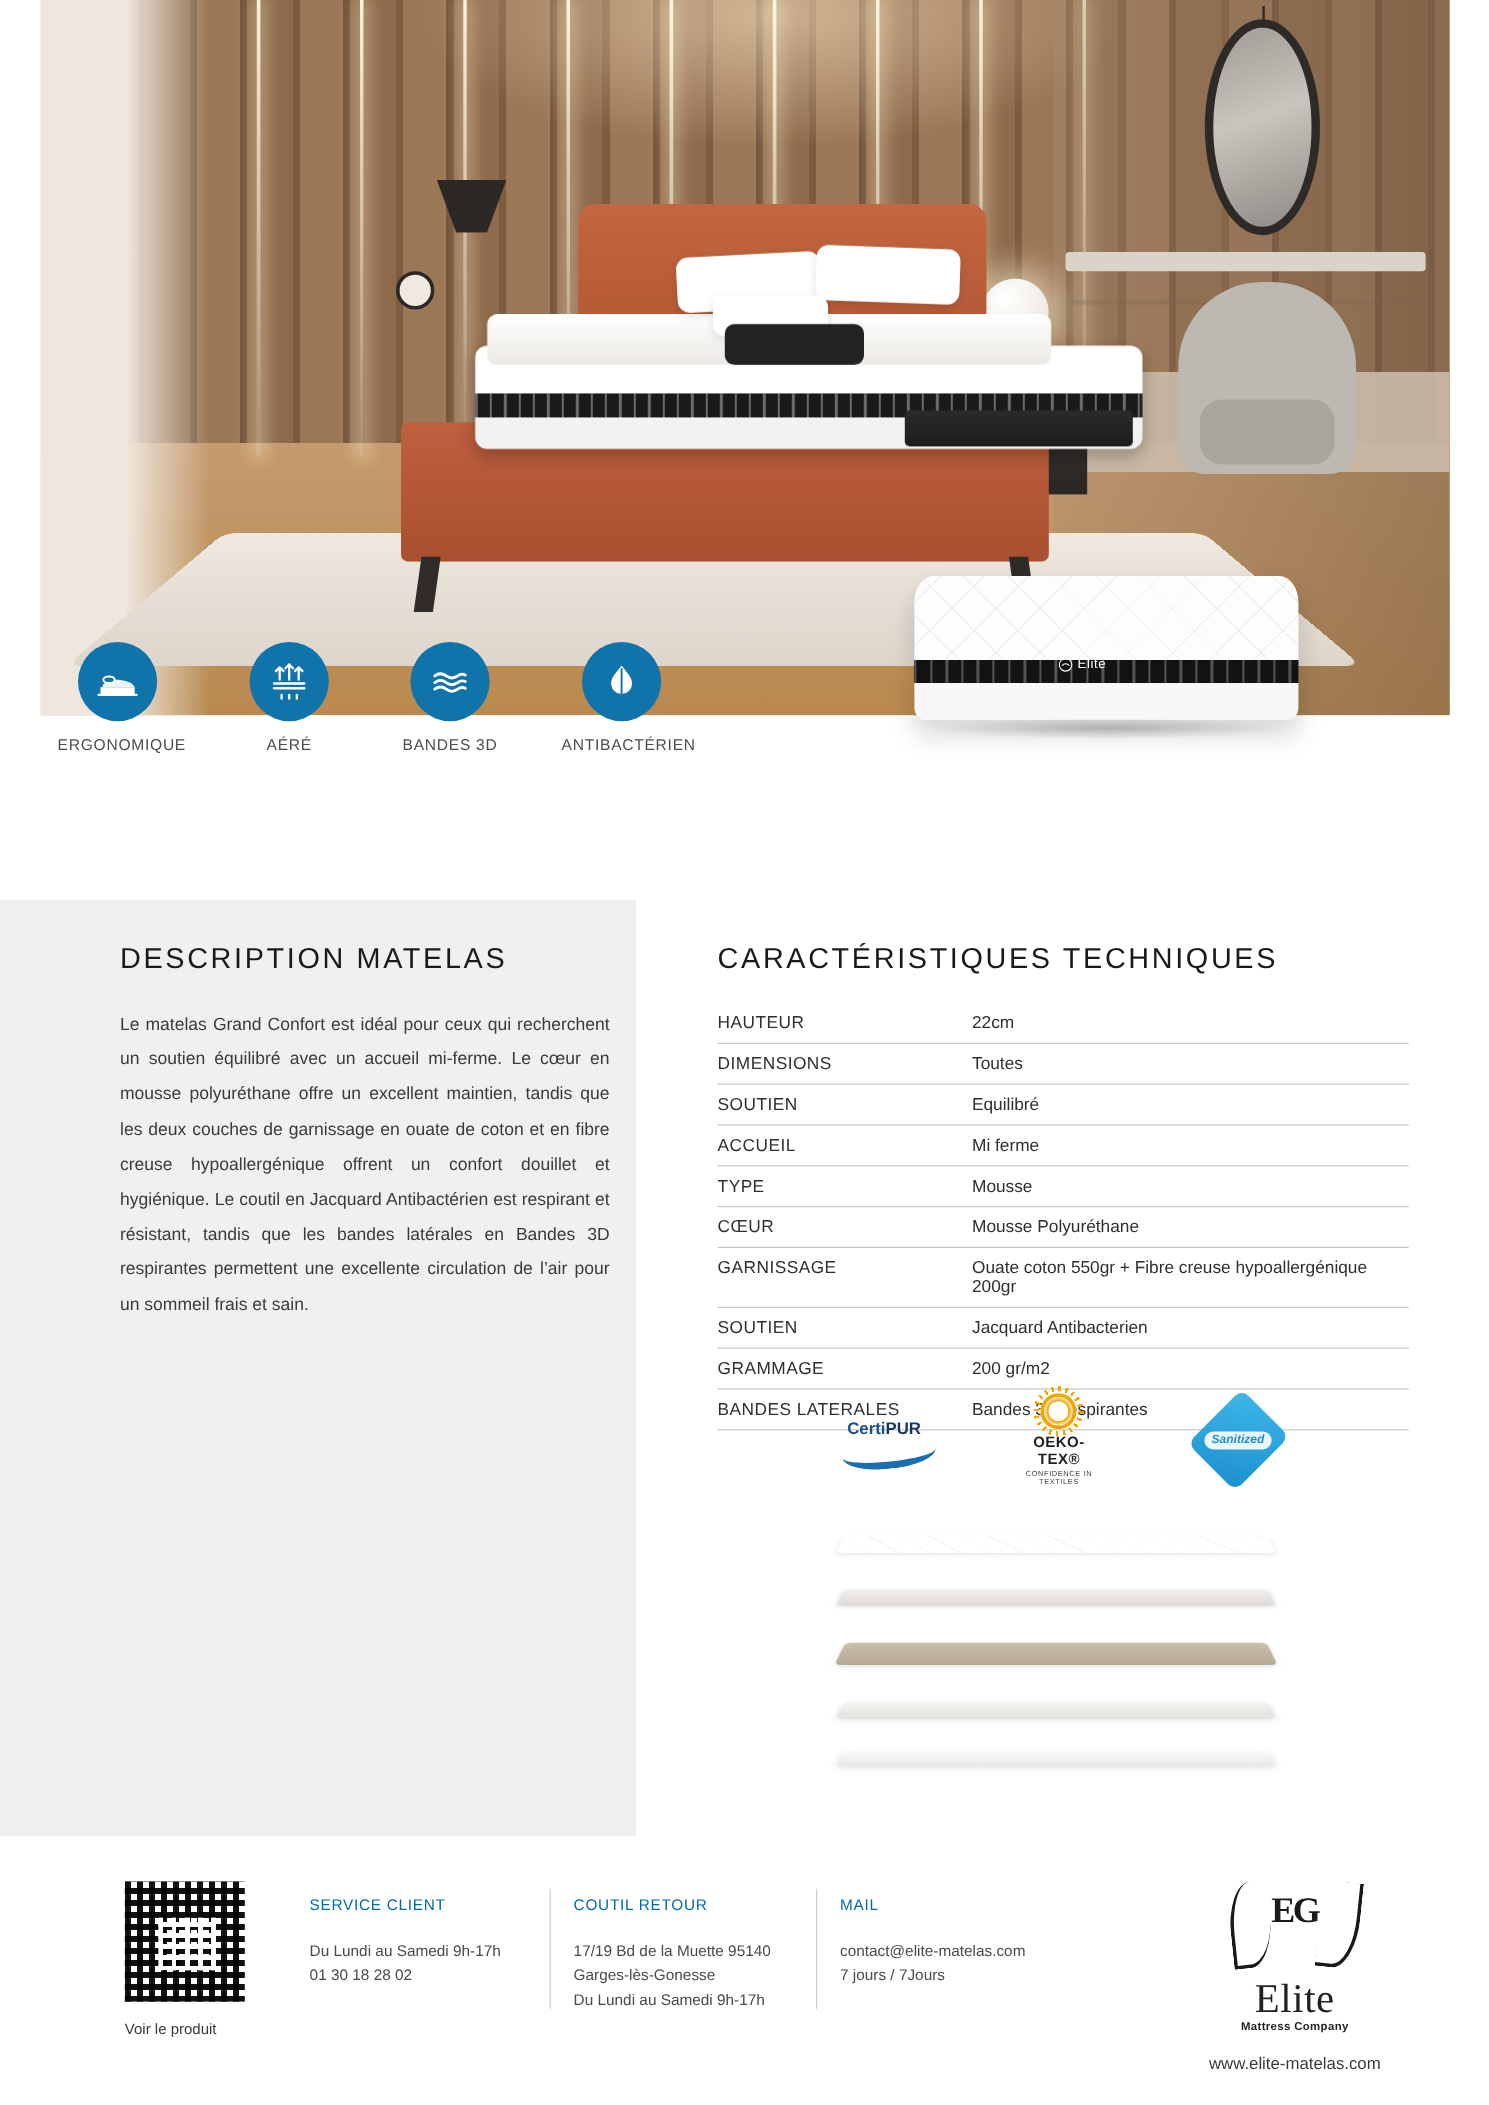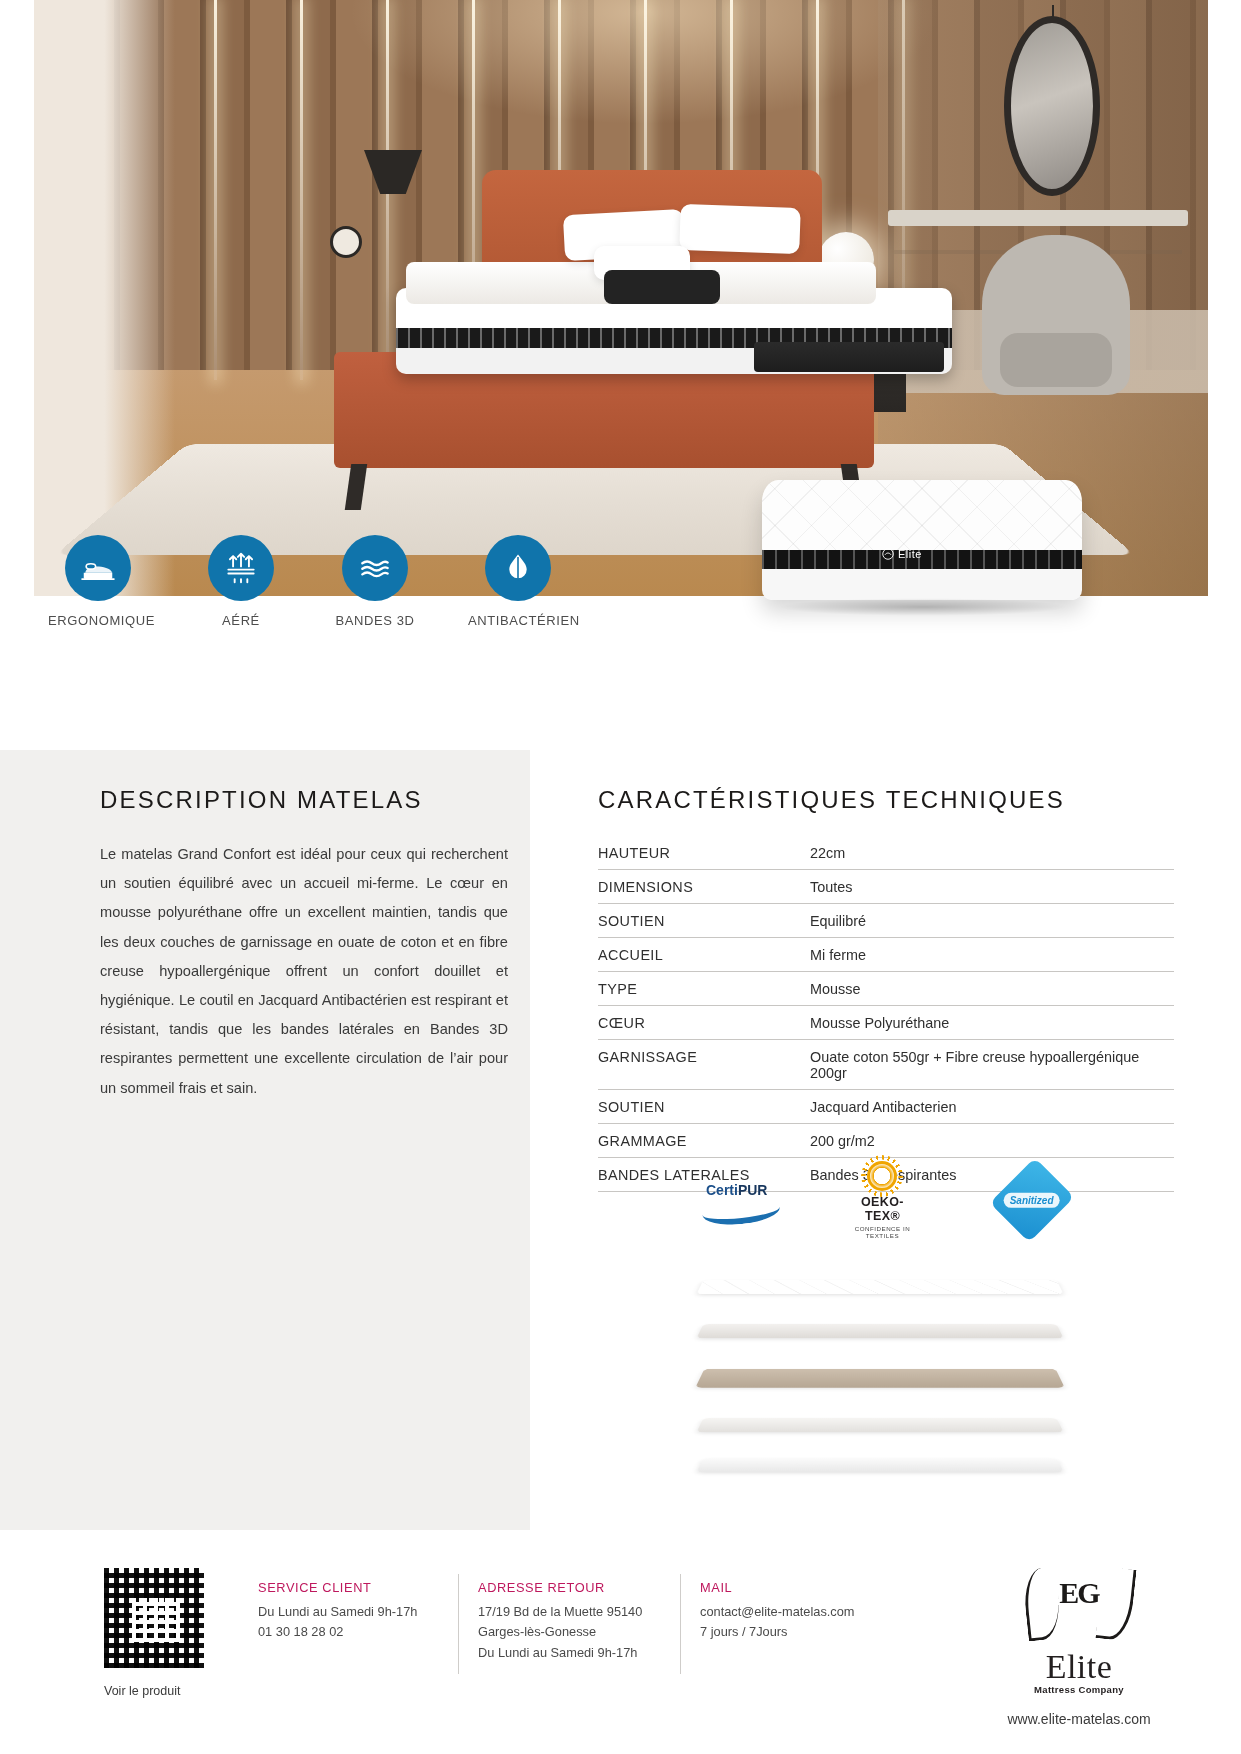--- a/index.html
+++ b/index.html
@@ -309,21 +309,21 @@
     content:""; position:absolute; inset: 30px 24px 26px 28px;
     background:
       repeating-linear-gradient(0deg, #fff 0 4px, rgba(0,0,0,0) 4px 9px),
       repeating-linear-gradient(90deg, #fff 0 4px, rgba(0,0,0,0) 4px 11px);
   }
   .qr-caption {
     position:absolute; left: 104px; top: 1684px; width: 130px;
     font-size: 12.5px; color:#3a3a3a;
   }
   .fcol { position: absolute; top: 1578px; font-size: 12.8px; color: #4a4a4a; line-height: 1.62; }
-  .fcol .ft { color: #be185d; letter-spacing: .6px; margin-bottom: 3px; }
+  .fcol .ft { color: #0369a1; letter-spacing: .6px; margin-bottom: 17px; }
   .fcol.c1 { left: 258px; width: 168px; }
   .fcol.c2 { left: 478px; width: 196px; padding-left: 0; }
   .fcol.c3 { left: 700px; width: 200px; }
   .fdiv { position: absolute; top: 1574px; width: 1px; height: 100px; background: #cfcdca; }
   .fdiv.d1 { left: 458px; }
   .fdiv.d2 { left: 680px; }
 
   .brand { position: absolute; right: 62px; top: 1562px; width: 200px; text-align: center; }
   .brand .wreath {
     position: relative; width: 112px; height: 84px; margin: 0 auto;
@@ -539,21 +539,21 @@
   <div class="fdiv d1"></div>
   <div class="fdiv d2"></div>
 
   <div class="fcol c1">
     <div class="ft">SERVICE CLIENT</div>
     <div>Du Lundi au Samedi 9h-17h</div>
     <div>01 30 18 28 02</div>
   </div>
 
   <div class="fcol c2">
-    <div class="ft">ADRESSE RETOUR</div>
+    <div class="ft">COUTIL RETOUR</div>
     <div>17/19 Bd de la Muette 95140</div>
     <div>Garges-lès-Gonesse</div>
     <div>Du Lundi au Samedi 9h-17h</div>
   </div>
 
   <div class="fcol c3">
     <div class="ft">MAIL</div>
     <div>contact@elite-matelas.com</div>
     <div>7 jours / 7Jours</div>
   </div>

